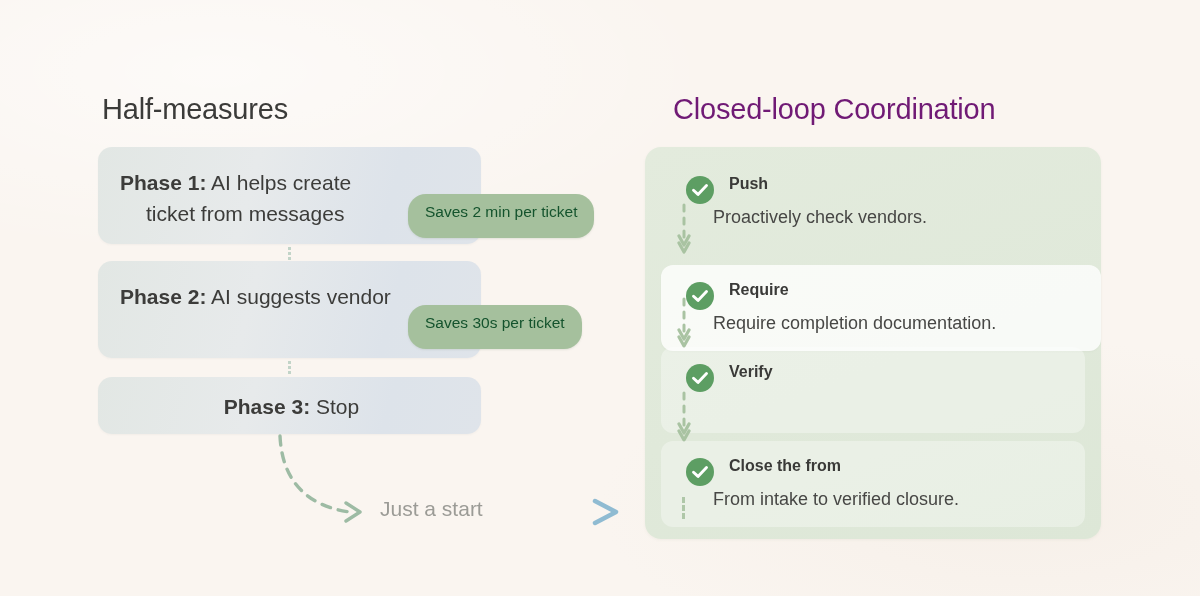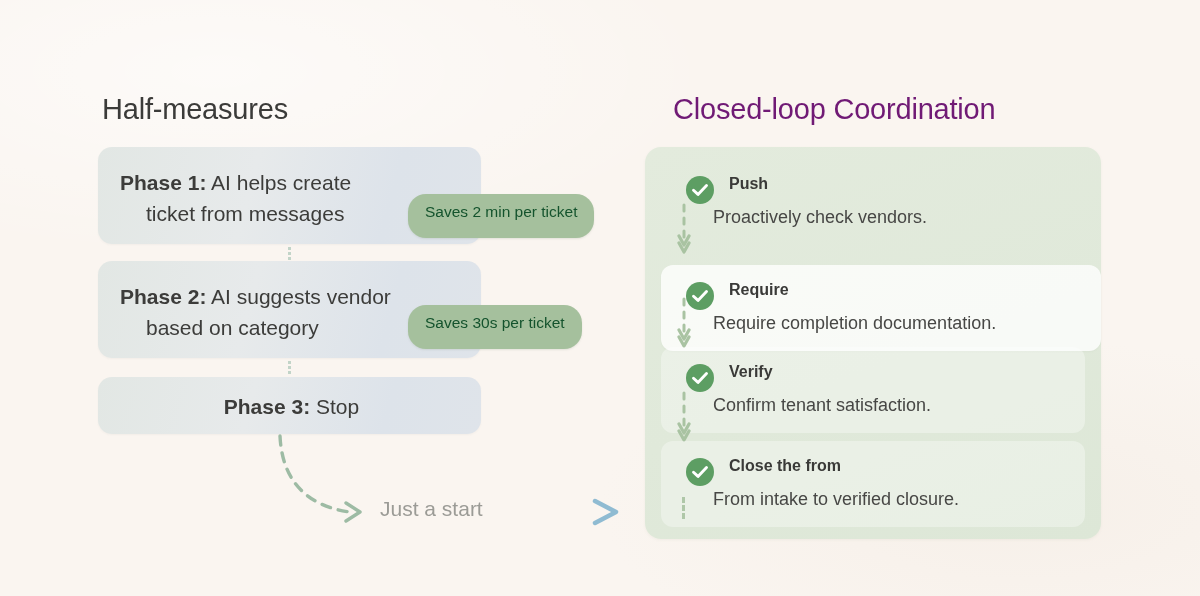--- a/index.html
+++ b/index.html
@@ -224,21 +224,20 @@
       <span class="phase-line2 phase-body">ticket from messages</span>
     </div>
   </div>
   <div class="savings-badge" id="badge-phase-1">Saves 2 min per ticket</div>
 
   <div class="dot-connector" id="dot-connector-1"></div>
 
   <div class="phase-card" id="phase-card-2">
     <div class="phase-text">
       <span class="phase-label">Phase 2:</span><span class="phase-body"> AI suggests vendor</span>
-      <span class="phase-line2 phase-body">based on category</span>
     </div>
   </div>
   <div class="savings-badge" id="badge-phase-2">Saves 30s per ticket</div>
 
   <div class="dot-connector" id="dot-connector-2"></div>
 
   <div class="phase-card" id="phase-card-3">
     <div class="phase-text">
       <span class="phase-label">Phase 3:</span><span class="phase-body"> Stop</span>
     </div>
@@ -294,21 +293,20 @@
       <path d="M2 33 L 7 42 L 12 33" fill="none" stroke="#a9c3a2" stroke-width="3.2" stroke-linecap="round" stroke-linejoin="round"></path>
       <path d="M2 40 L 7 49 L 12 40" fill="none" stroke="#a9c3a2" stroke-width="3.2" stroke-linecap="round" stroke-linejoin="round"></path>
     </svg>
 
     <div class="step-card tint-soft" id="step-card-2">
       <svg class="step-check" viewBox="0 0 28 28">
         <circle cx="14" cy="14" r="14" fill="#5d9e63"></circle>
         <path d="M7.5 14.3 L 12 18.4 L 20.5 9.6" fill="none" stroke="#ffffff" stroke-width="2.9" stroke-linecap="round" stroke-linejoin="round"></path>
       </svg>
       <div class="step-title">Verify</div>
-      <div class="step-desc">Confirm tenant satisfaction.</div>
     </div>
     <svg class="step-down-arrow" id="step-down-2" viewBox="0 0 14 52">
       <line x1="7" y1="2" x2="7" y2="34" stroke="#a9c3a2" stroke-width="3" stroke-dasharray="6 7" stroke-linecap="round"></line>
       <path d="M2 33 L 7 42 L 12 33" fill="none" stroke="#a9c3a2" stroke-width="3.2" stroke-linecap="round" stroke-linejoin="round"></path>
       <path d="M2 40 L 7 49 L 12 40" fill="none" stroke="#a9c3a2" stroke-width="3.2" stroke-linecap="round" stroke-linejoin="round"></path>
     </svg>
 
     <div class="step-card tint-soft" id="step-card-3">
       <svg class="step-check" viewBox="0 0 28 28">
         <circle cx="14" cy="14" r="14" fill="#5d9e63"></circle>

